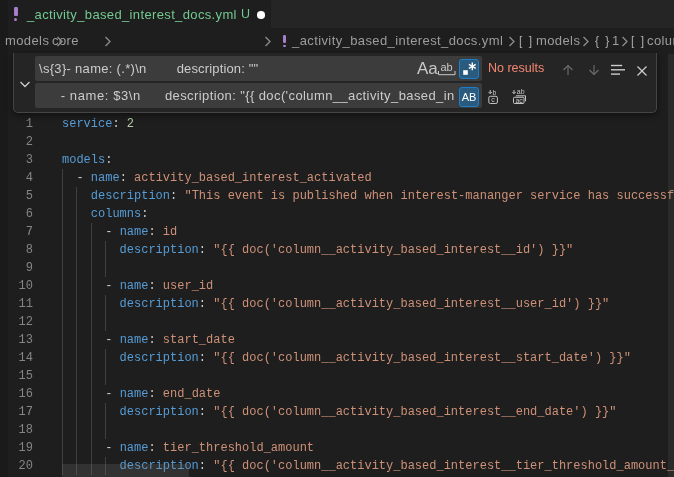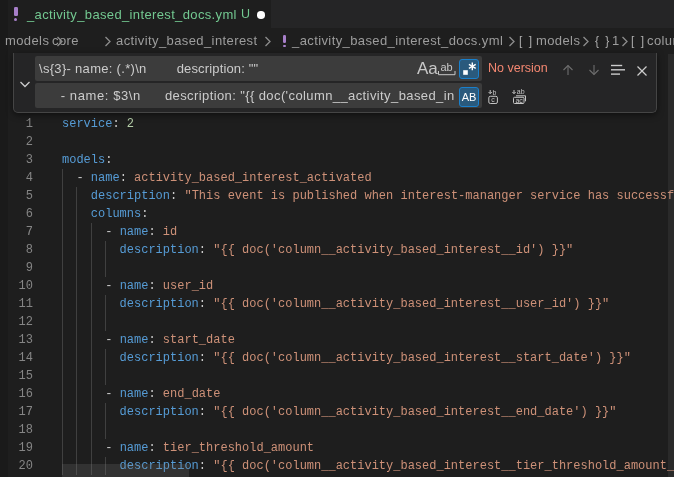--- a/index.html
+++ b/index.html
@@ -51,21 +51,20 @@
 <div class="bang abs" style="left:14px; top:7px; width:5px; height:14px;">
     <i style="width:3.6px; height:8.6px;"></i>
     <b style="left:0.2px; top:10.6px; width:3.2px; height:3.2px;"></b>
   </div>
 <div id="tabname" class="abs">_activity_based_interest_docs.yml</div>
 <div id="tabU" class="abs">U</div>
 <div id="tabdot" class="abs"></div>
 <div id="breadcrumb" class="abs">
     <span style="left:5px;">models</span>
     <span style="left:52px;">core</span>
-    <span style="left:116px;">activity_based_interest</span>
     <span style="left:292px;">_activity_based_interest_docs.yml</span>
     <span class="sym" style="left:519px;">[ ]</span>
     <span style="left:536px;">models</span>
     <span class="sym" style="left:595px;">{ }</span>
     <span style="left:612px;">1</span>
     <span class="sym" style="left:631px;">[ ]</span>
     <span style="left:647px;">columns</span>
   </div>
 <svg class="csep abs" style="left:56px; top:36px;" width="8" height="11" viewBox="0 0 8 11">
     <path d="M1.5 1L6 5.5 1.5 10" stroke="#8d8d8d" stroke-width="1.3" fill="none"></path>
@@ -212,21 +211,21 @@
         <rect x="3.2" y="10.2" width="4.6" height="4.6" fill="#ffffff"></rect>
         <g stroke="#ffffff" stroke-width="1.4">
           <path d="M12.3 2.5v7.8"></path>
           <path d="M8.9 4.4l6.8 3.9"></path>
           <path d="M15.7 4.4l-6.8 3.9"></path>
         </g>
       </svg>
   </div>
 
   <div class="togglebtn bluebtn" style="left:445px; top:34px; width:20px; height:20px; color:#ffffff; font-size:11px; text-align:center; line-height:18px;">AB</div>
-  <div id="noresults">No version</div>
+  <div id="noresults">No results</div>
 
   <svg class="fico" style="left:546px; top:9px;" width="16" height="16" viewBox="0 0 16 16">
       <g stroke="#6e6e6e" stroke-width="1.1" fill="none">
         <path d="M8 13V3.5"></path>
         <path d="M3.5 8L8 3.5 12.5 8"></path>
       </g>
     </svg>
   <svg class="fico" style="left:572px; top:9px;" width="16" height="16" viewBox="0 0 16 16">
       <g stroke="#6e6e6e" stroke-width="1.1" fill="none">
         <path d="M8 3v9.5"></path>

